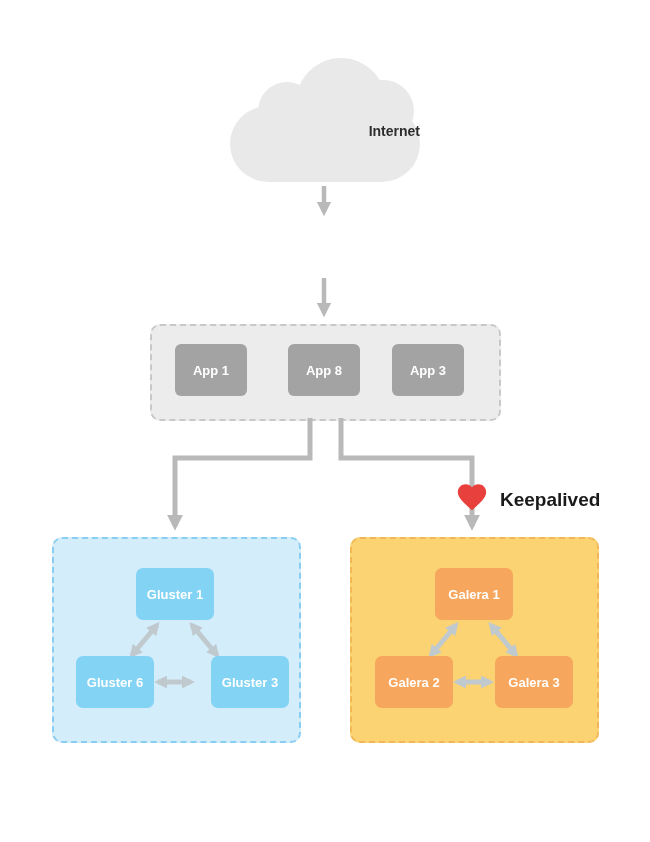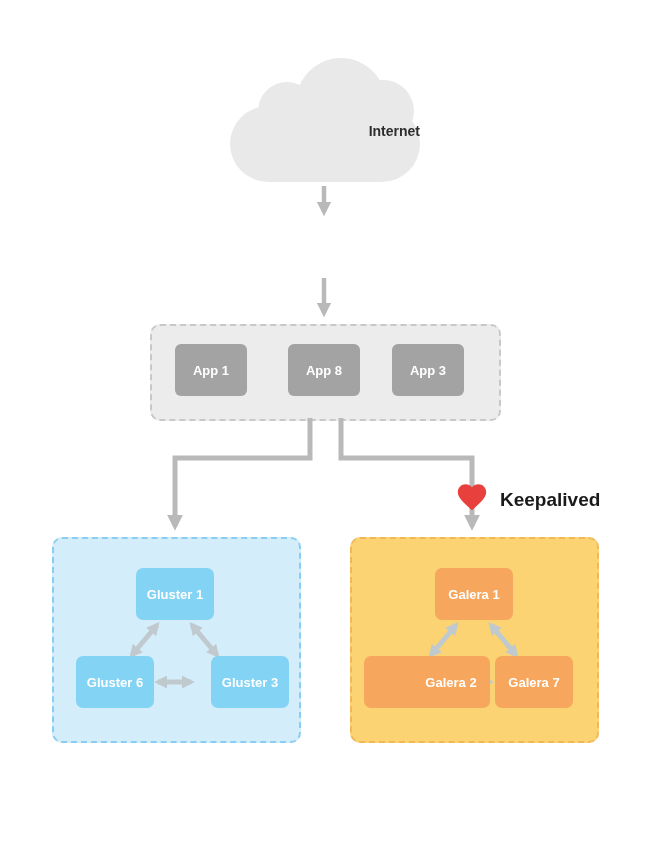--- a/index.html
+++ b/index.html
@@ -50,21 +50,21 @@
 
   
   .gluster-node { width:78px; height:52px; background:var(--gluster_node_bg); color:var(--node_text); }
   .gluster-1 { left:136px; top:568px;text-align:center; }
   .gluster-2 { left:76px;  top:656px; }
   .gluster-3 { left:211px; top:656px; }
 
   
   .galera-node { width:78px; height:52px; background:var(--galera_node_bg); color:var(--node_text); }
   .galera-1 { left:435px; top:568px; }
-  .galera-2 { left:364px; top:656px;padding-left:48px; }
+  .galera-2 { left:375px; top:656px; }
   .galera-3 { left:495px; top:656px; }
 
   
   .overlay { position:absolute; left:0; top:0; width:650px; height:842px; z-index:2; pointer-events:none; }
   .flow { stroke:var(--arrow); fill:none; }
   .tri  { stroke:var(--arrow_tri); fill:none; }
   .mk-flow { fill:var(--arrow); }
   .mk-tri  { fill:var(--arrow_tri); }
 
   
@@ -110,21 +110,21 @@
   </div>
 
   <div class="cluster galera-cluster"></div>
   <div class="node galera-node galera-1">
     <span>Galera 1</span>
   </div>
   <div class="node galera-node galera-2">
     <span>Galera 2</span>
   </div>
   <div class="node galera-node galera-3">
-    <span>Galera 7</span>
+    <span>Galera 3</span>
   </div>
 
   <svg class="overlay" viewBox="0 0 650 842" xmlns="http://www.w3.org/2000/svg">
     <defs>
       <marker id="mFlow" viewBox="0 0 10 10" refX="7" refY="5" markerWidth="3.2" markerHeight="3.2" orient="auto-start-reverse">
         <path class="mk-flow" d="M0,0 L10,5 L0,10 z"></path>
       </marker>
       <marker id="mTri" viewBox="0 0 10 10" refX="7" refY="5" markerWidth="2.6" markerHeight="2.6" orient="auto-start-reverse">
         <path class="mk-tri" d="M0,0 L10,5 L0,10 z"></path>
       </marker>

